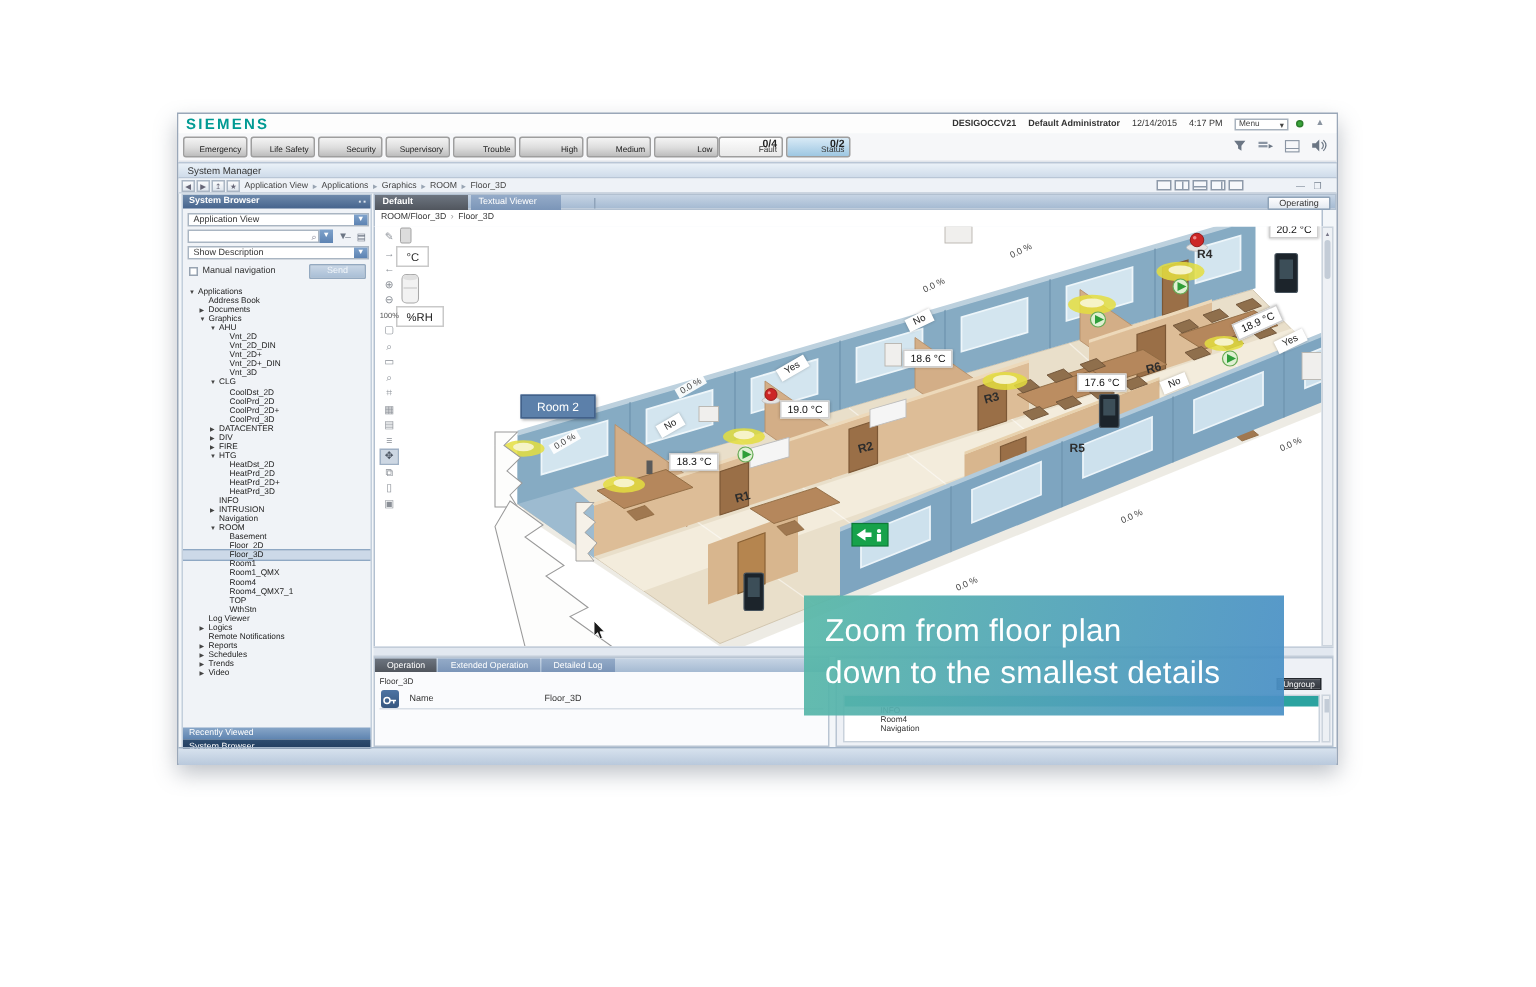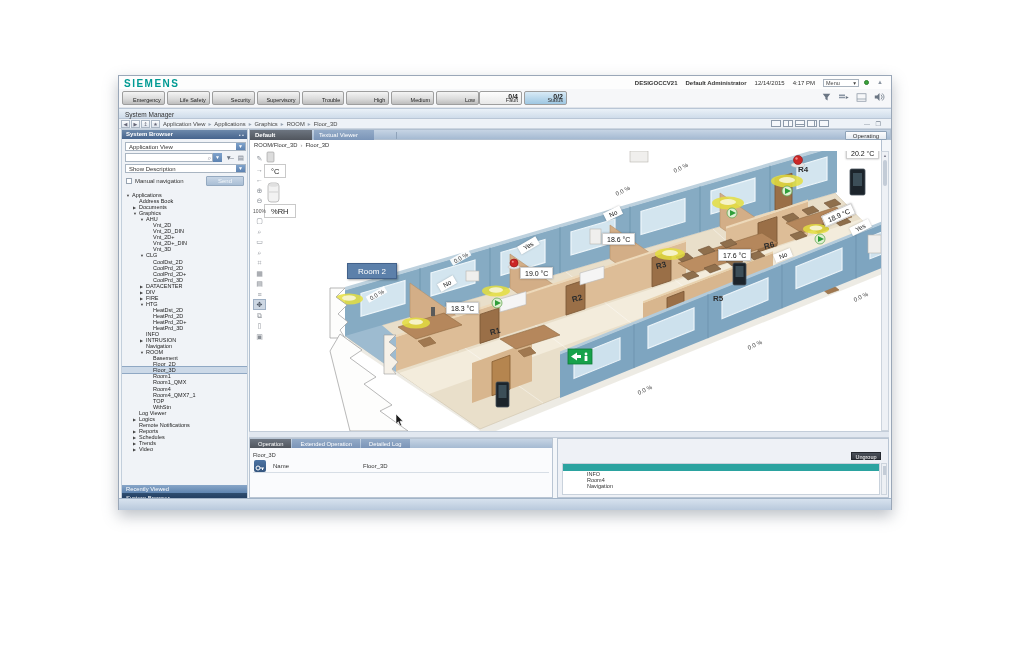--- a/index.html
+++ b/index.html
@@ -642,14 +642,18 @@
           <div class="blrow">Navigation</div>
         </div>
     </div>
     <div class="bscroll">
         <div class="thumb"></div>
       </div>
   </div>
 
   <div class="bottombar"></div>
 
+  <div class="overlay">
+    <div class="l1">Zoom from floor plan</div>
+    <div class="l2">down to the smallest details</div>
+  </div>
 
 </div>
 
 </body></html>

